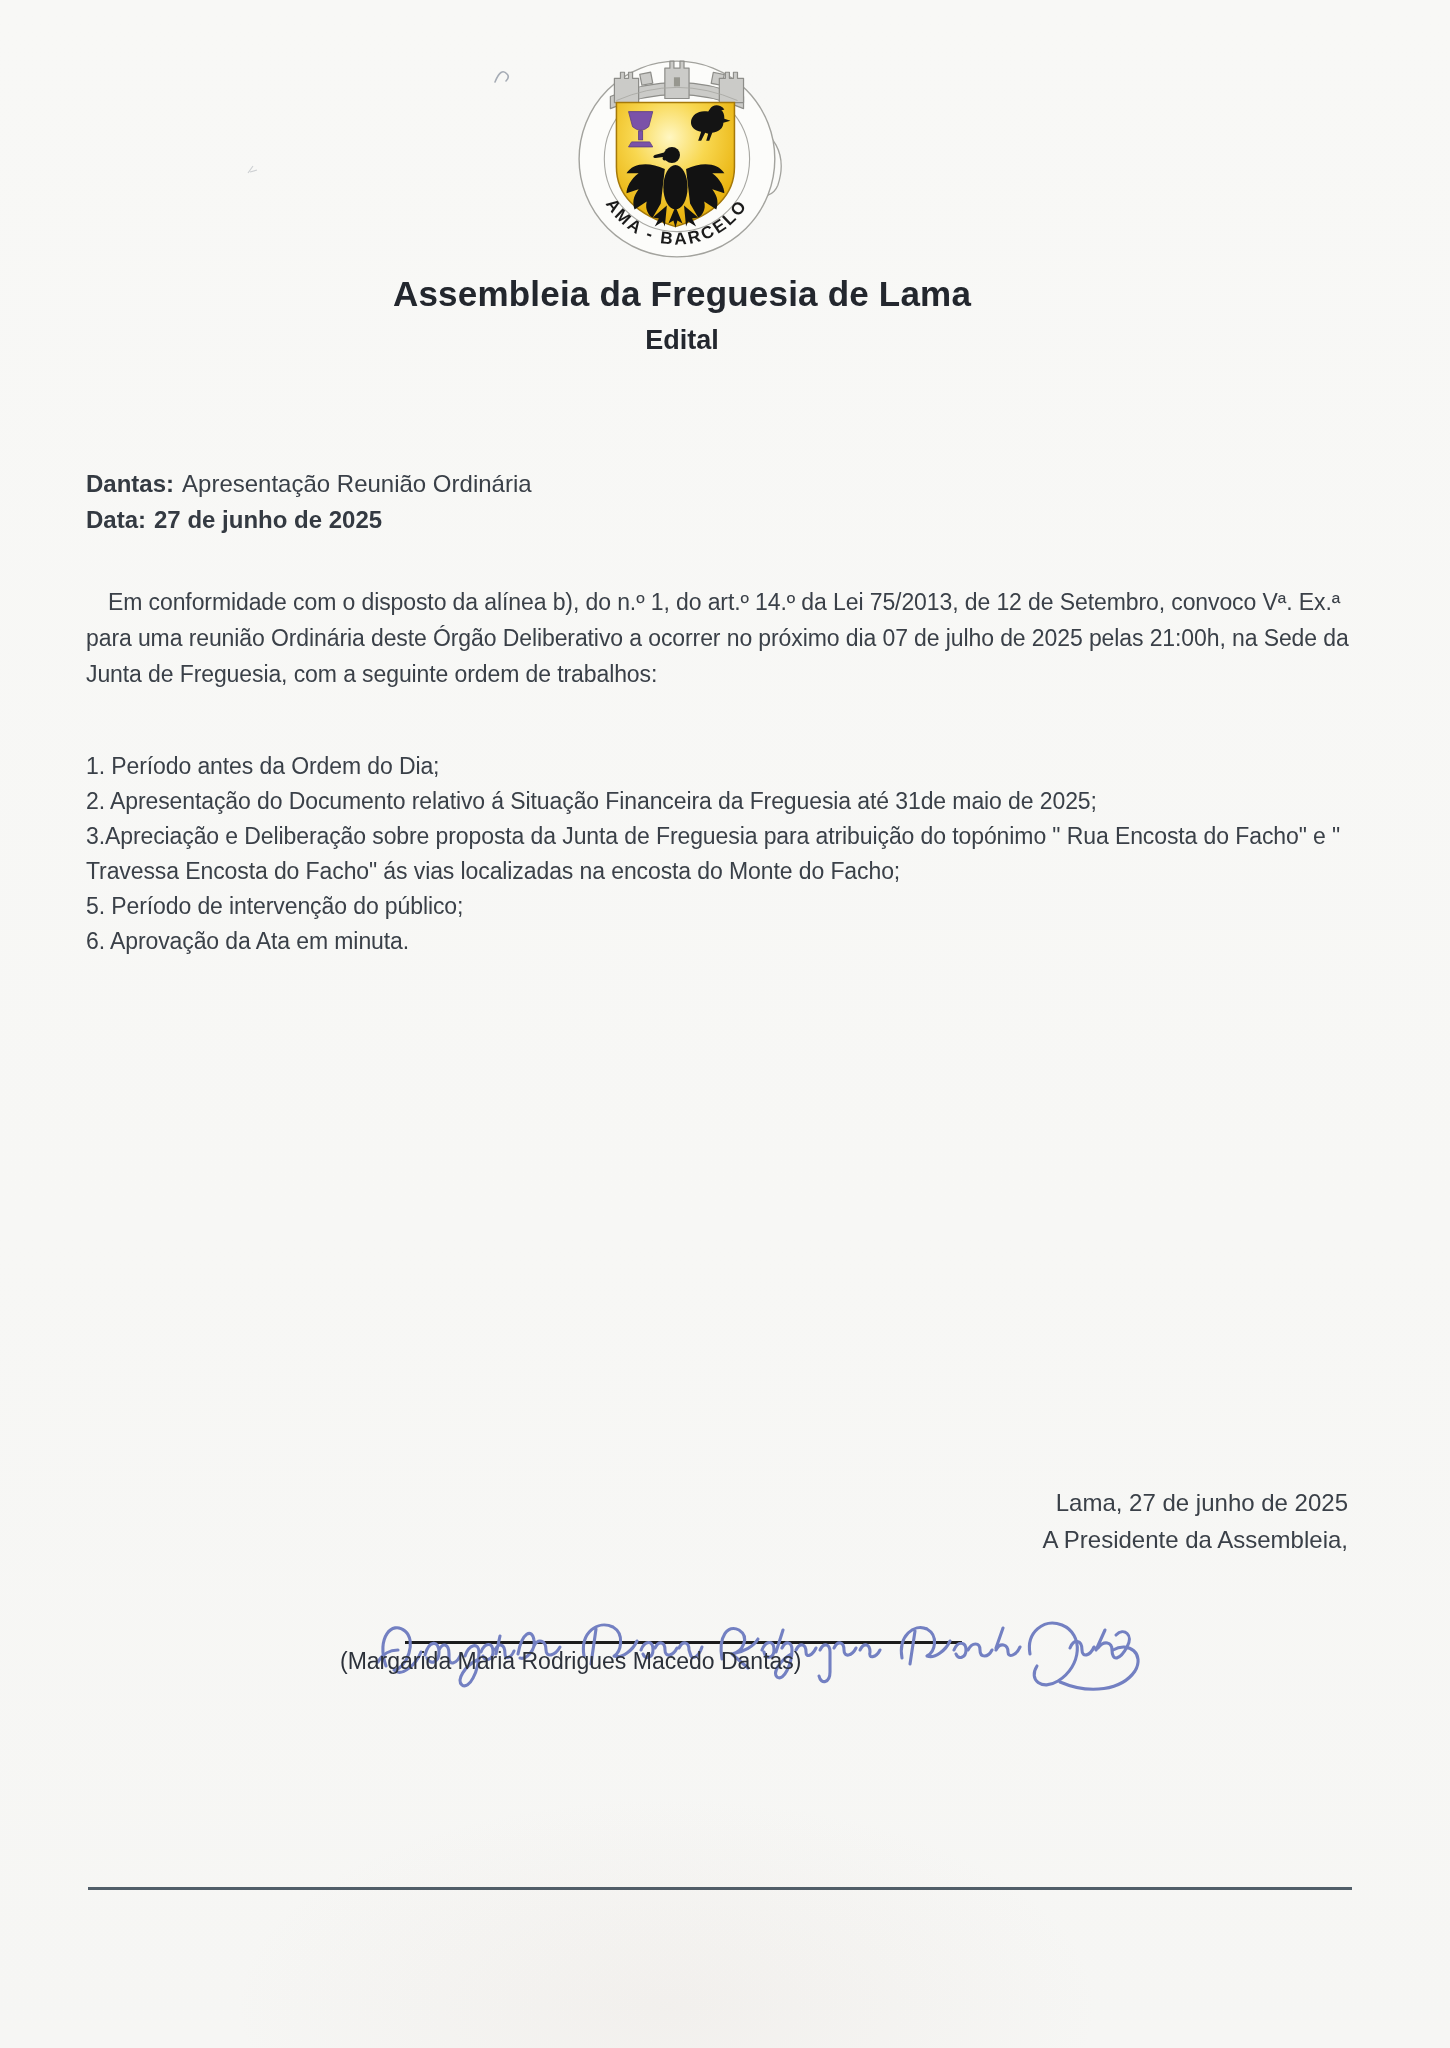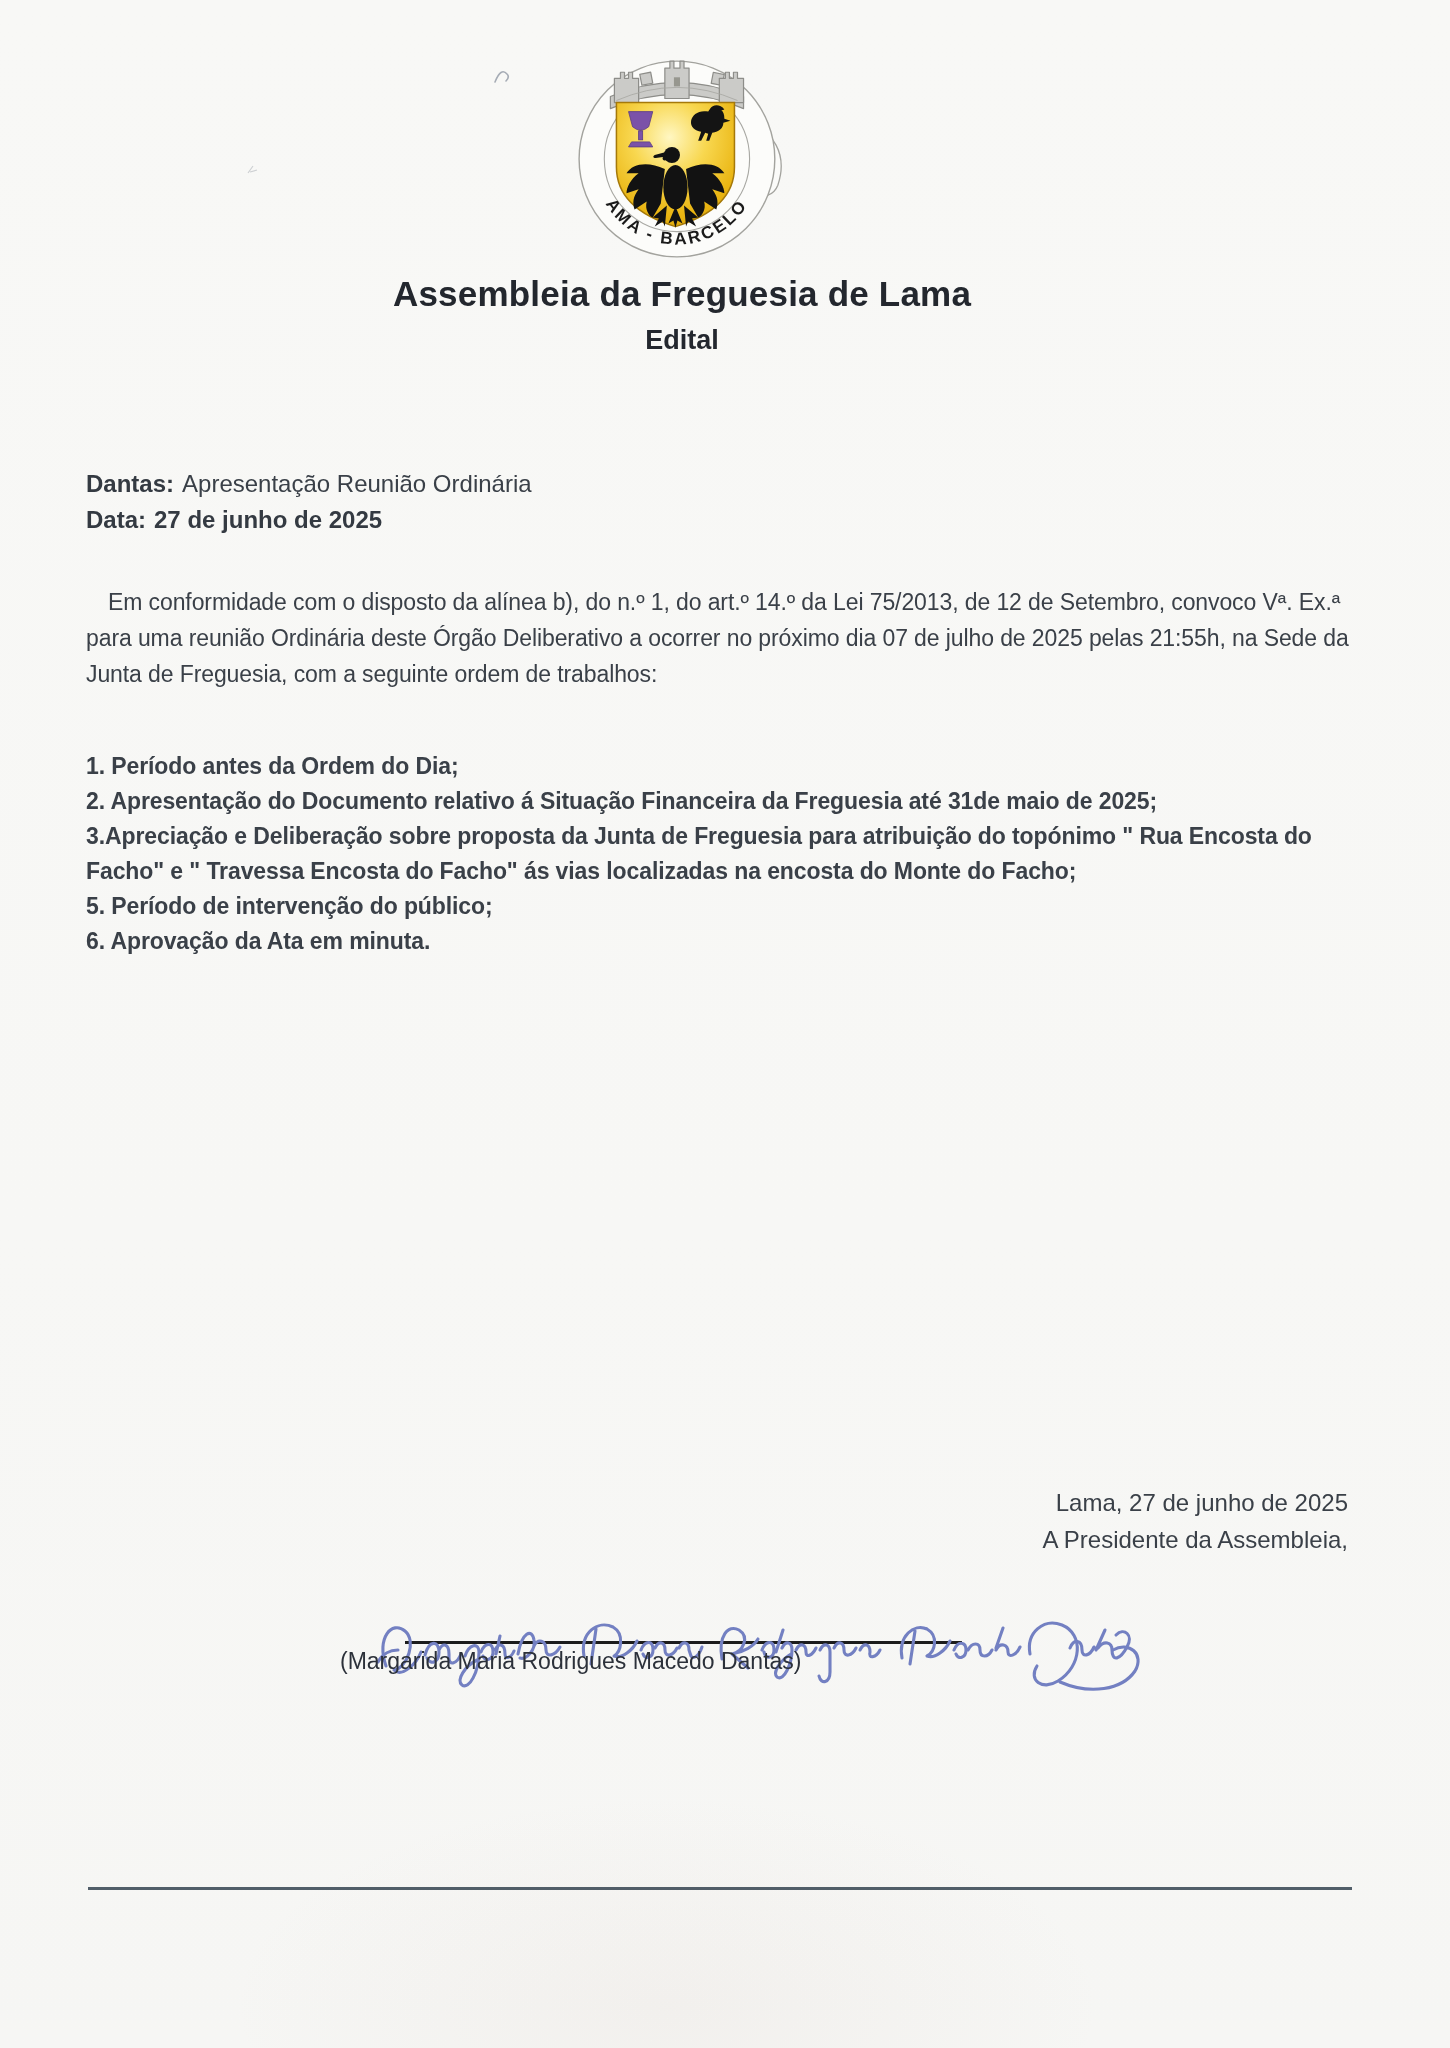--- a/index.html
+++ b/index.html
@@ -30,21 +30,21 @@
   }
   .meta{left:86px; top:466px; font-size:24px; line-height:36px;}
   .meta .label{font-weight:bold; color:#343a42;}
   .meta .value{margin-left:8px;}
   .meta .value.normal{font-weight:normal;}
   .meta .value.bold{font-weight:bold; color:#343a42;text-align:center;}
   .body-par{
     left:86px; top:584px; width:1272px;
     font-size:23px; line-height:36px; text-indent:22px; letter-spacing:-0.1px;
   }
-  .agenda{left:86px; top:749px; width:1284px; font-size:23px; line-height:35px; letter-spacing:-0.1px;font-weight:bold;}
+  .agenda{left:86px; top:749px; width:1284px; font-size:23px; line-height:35px; letter-spacing:-0.1px;}
   .agenda p{margin:0;}
   .closing{left:18px; top:1484px; width:1330px; text-align:right; font-size:24px; line-height:37px;}
   .signature-svg{left:372px; top:1592px; width:778px; height:120px;}
   .signature-rule{left:405px; top:1641px; width:557px; border-top:3px solid #1c1c1c; height:0;}
   .printed-name{left:340px; top:1648px; width:700px; font-size:23px; color:#2c313a;}
   .footer-rule{left:88px; top:1887px; width:1264px; border-top:3px solid var(--rule-dark); height:0; opacity:.92;}
 </style>
 </head>
 <body>
 
@@ -120,21 +120,21 @@
 
   <div class="abs meta">
     <div>
       <span class="label">Dantas:</span><span class="value normal">Apresentação Reunião Ordinária</span>
     </div>
     <div>
       <span class="label">Data:</span><span class="value bold">27 de junho de 2025</span>
     </div>
   </div>
 
-  <div class="abs body-par">Em conformidade com o disposto da alínea b), do n.º 1, do art.º 14.º da Lei 75/2013, de 12 de Setembro, convoco Vª. Ex.ª para uma reunião Ordinária deste Órgão Deliberativo a ocorrer no próximo dia 07 de julho de 2025 pelas 21:55h, na Sede da Junta de Freguesia, com a seguinte ordem de trabalhos:</div>
+  <div class="abs body-par">Em conformidade com o disposto da alínea b), do n.º 1, do art.º 14.º da Lei 75/2013, de 12 de Setembro, convoco Vª. Ex.ª para uma reunião Ordinária deste Órgão Deliberativo a ocorrer no próximo dia 07 de julho de 2025 pelas 21:00h, na Sede da Junta de Freguesia, com a seguinte ordem de trabalhos:</div>
 
   <div class="abs agenda">
     <p>1. Período antes da Ordem do Dia;</p>
     <p>2. Apresentação do Documento relativo á Situação Financeira da Freguesia até 31de maio de 2025;</p>
     <p>3.Apreciação e Deliberação sobre proposta da Junta de Freguesia para atribuição do topónimo " Rua Encosta do Facho" e " Travessa Encosta do Facho" ás vias localizadas na encosta do Monte do Facho;</p>
     <p>5. Período de intervenção do público;</p>
     <p>6. Aprovação da Ata em minuta.</p>
   </div>
 
   <div class="abs closing">

